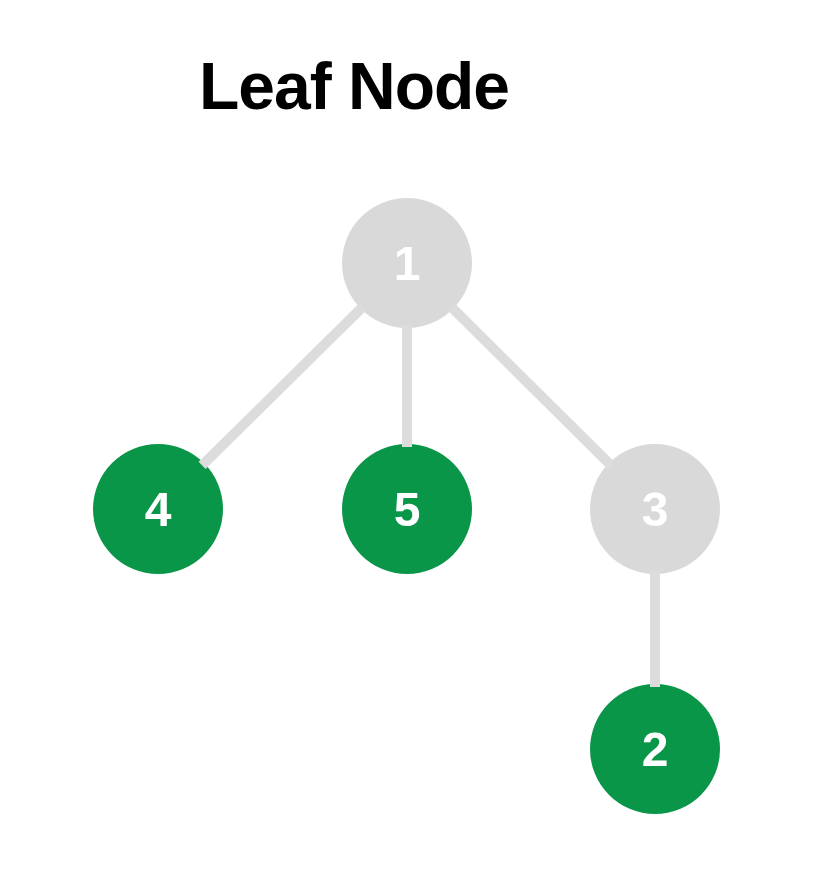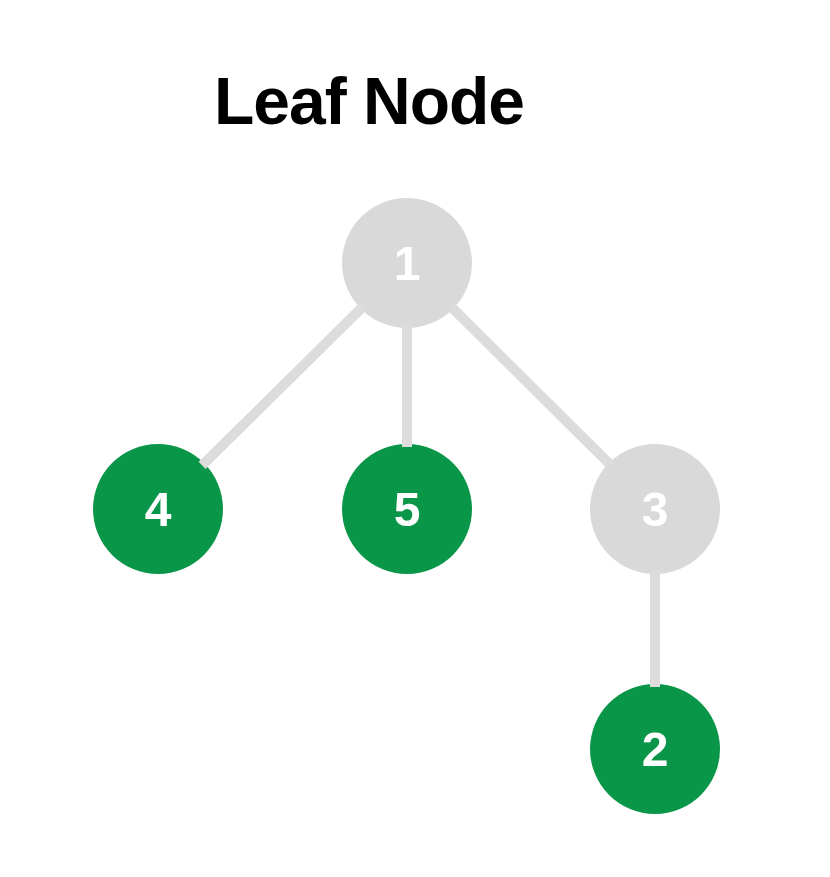--- a/index.html
+++ b/index.html
@@ -13,21 +13,21 @@
     width: 830px;
     height: 877px;
     background: #ffffff;
     overflow: hidden;
   }
   .title {
     position: absolute;
     top: 50px;
     left: 0;
     width: 708px;
-    margin: 15px;
+    margin: 0;
     text-align: center;
     font-size: 66px;
     line-height: 72px;
     font-weight: 700;
     color: #000000;
     letter-spacing: -1px;
   }
   .tree-svg {
     position: absolute;
     top: 0;

